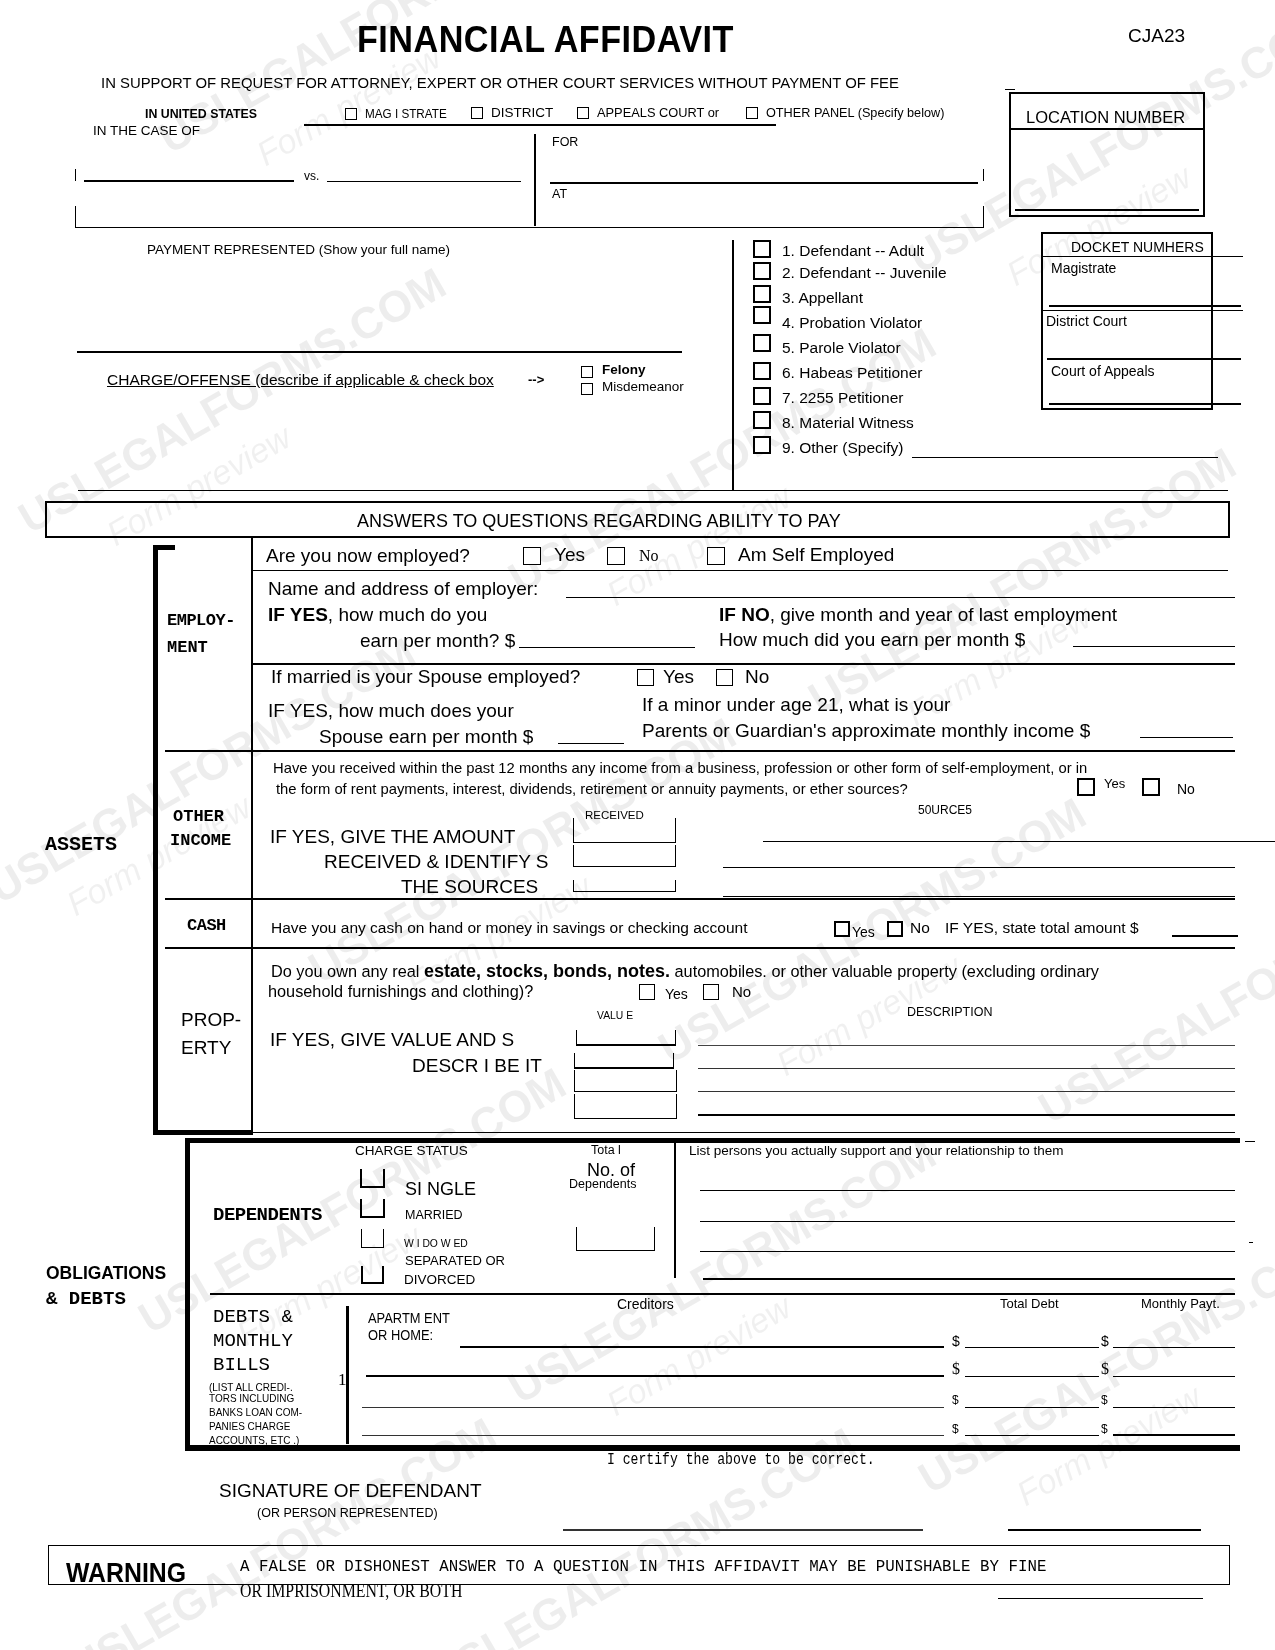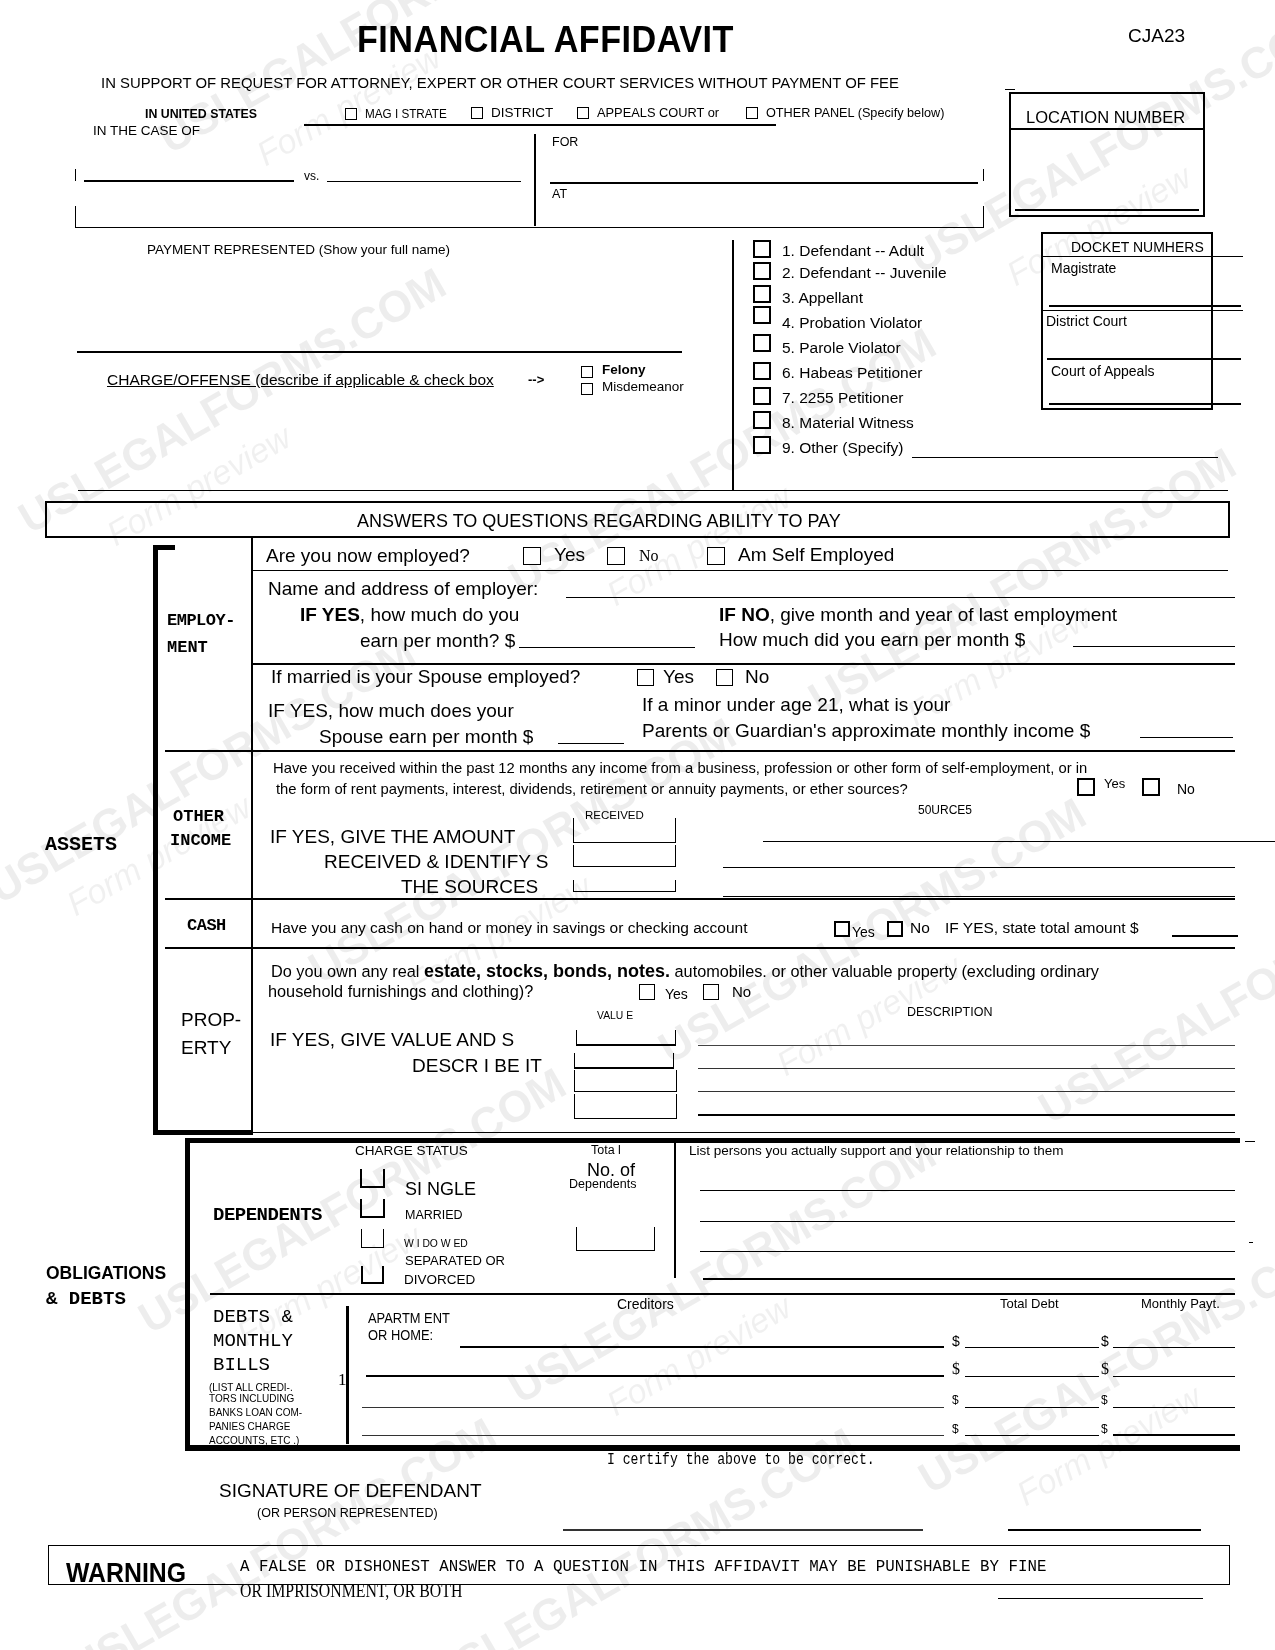--- a/index.html
+++ b/index.html
@@ -191,21 +191,21 @@
 </div>
 <div>
   <span class="cb" style="left:707px;top:547px;width:18px;height:18px;"></span>
   <span class="t sans" style="left:738px;top:545px;font-size:19px;">Am Self Employed</span>
 </div>
 
 <div class="ln" style="left:253px;top:570px;width:975px;height:1px;"></div>
 <div class="t sans" style="left:268px;top:579px;font-size:19px;text-align:right;">Name and address of employer:</div>
 <div class="field" style="left:566px;top:584px;width:669px;height:14px;border-bottom-width:1.2px;"></div>
 
-<div class="t sans" style="left:268px;top:605px;font-size:19px;margin-left:32px;"><b>IF YES</b><span>, how much do you</span></div>
+<div class="t sans" style="left:268px;top:605px;font-size:19px;"><b>IF YES</b><span>, how much do you</span></div>
 <div class="t sans" style="left:360px;top:631px;font-size:19px;">earn per month? $</div>
 <div class="field" style="left:519px;top:632px;width:176px;height:16px;"></div>
 
 <div class="t sans" style="left:719px;top:605px;font-size:19px;"><b>IF NO</b><span>, give month and year of last employment</span></div>
 <div class="t sans" style="left:719px;top:630px;font-size:19px;">How much did you earn per month $</div>
 <div class="field" style="left:1073px;top:631px;width:162px;height:16px;"></div>
 
 <div class="ln" style="left:253px;top:663px;width:982px;height:2px;"></div>
 <div class="t sans" style="left:271px;top:667px;font-size:19px;">If married is your Spouse employed?</div>
 <div>

